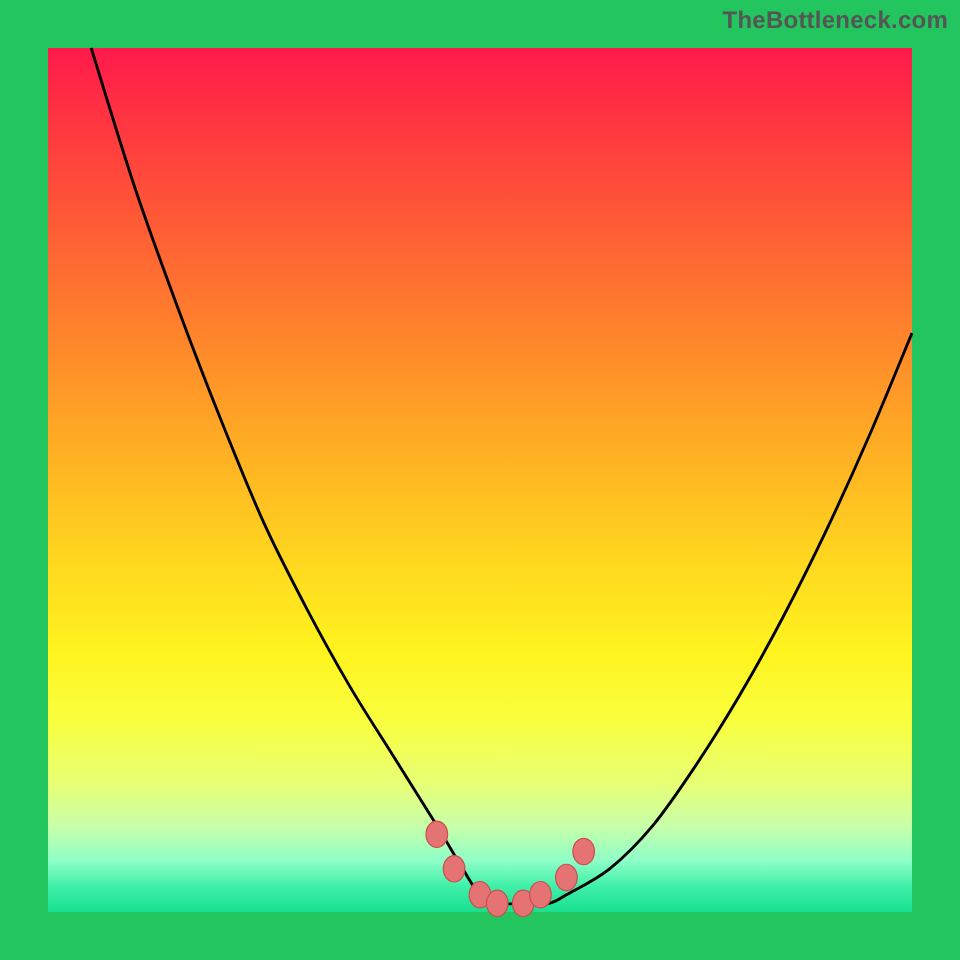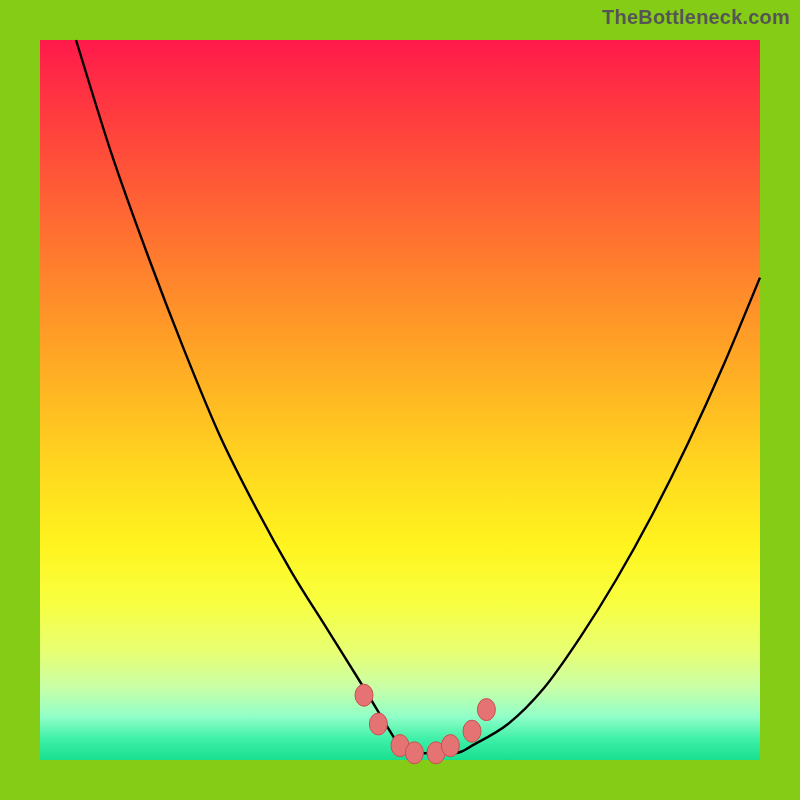--- a/index.html
+++ b/index.html
@@ -8,21 +8,21 @@
     width: 800px;
     height: 800px;
     overflow: hidden;
     background: #000;
     font-family: Arial, Helvetica, sans-serif;
   }
   .frame {
     position: relative;
     width: 800px;
     height: 800px;
-    background: #84cc16;
+    background: #22c55e;
   }
   .plot-area {
     position: absolute;
     left: 40px;
     top: 40px;
     width: 720px;
     height: 720px;
     background: linear-gradient(to bottom,
       #ff1a4b 0%,
       #ff3a3f 10%,

